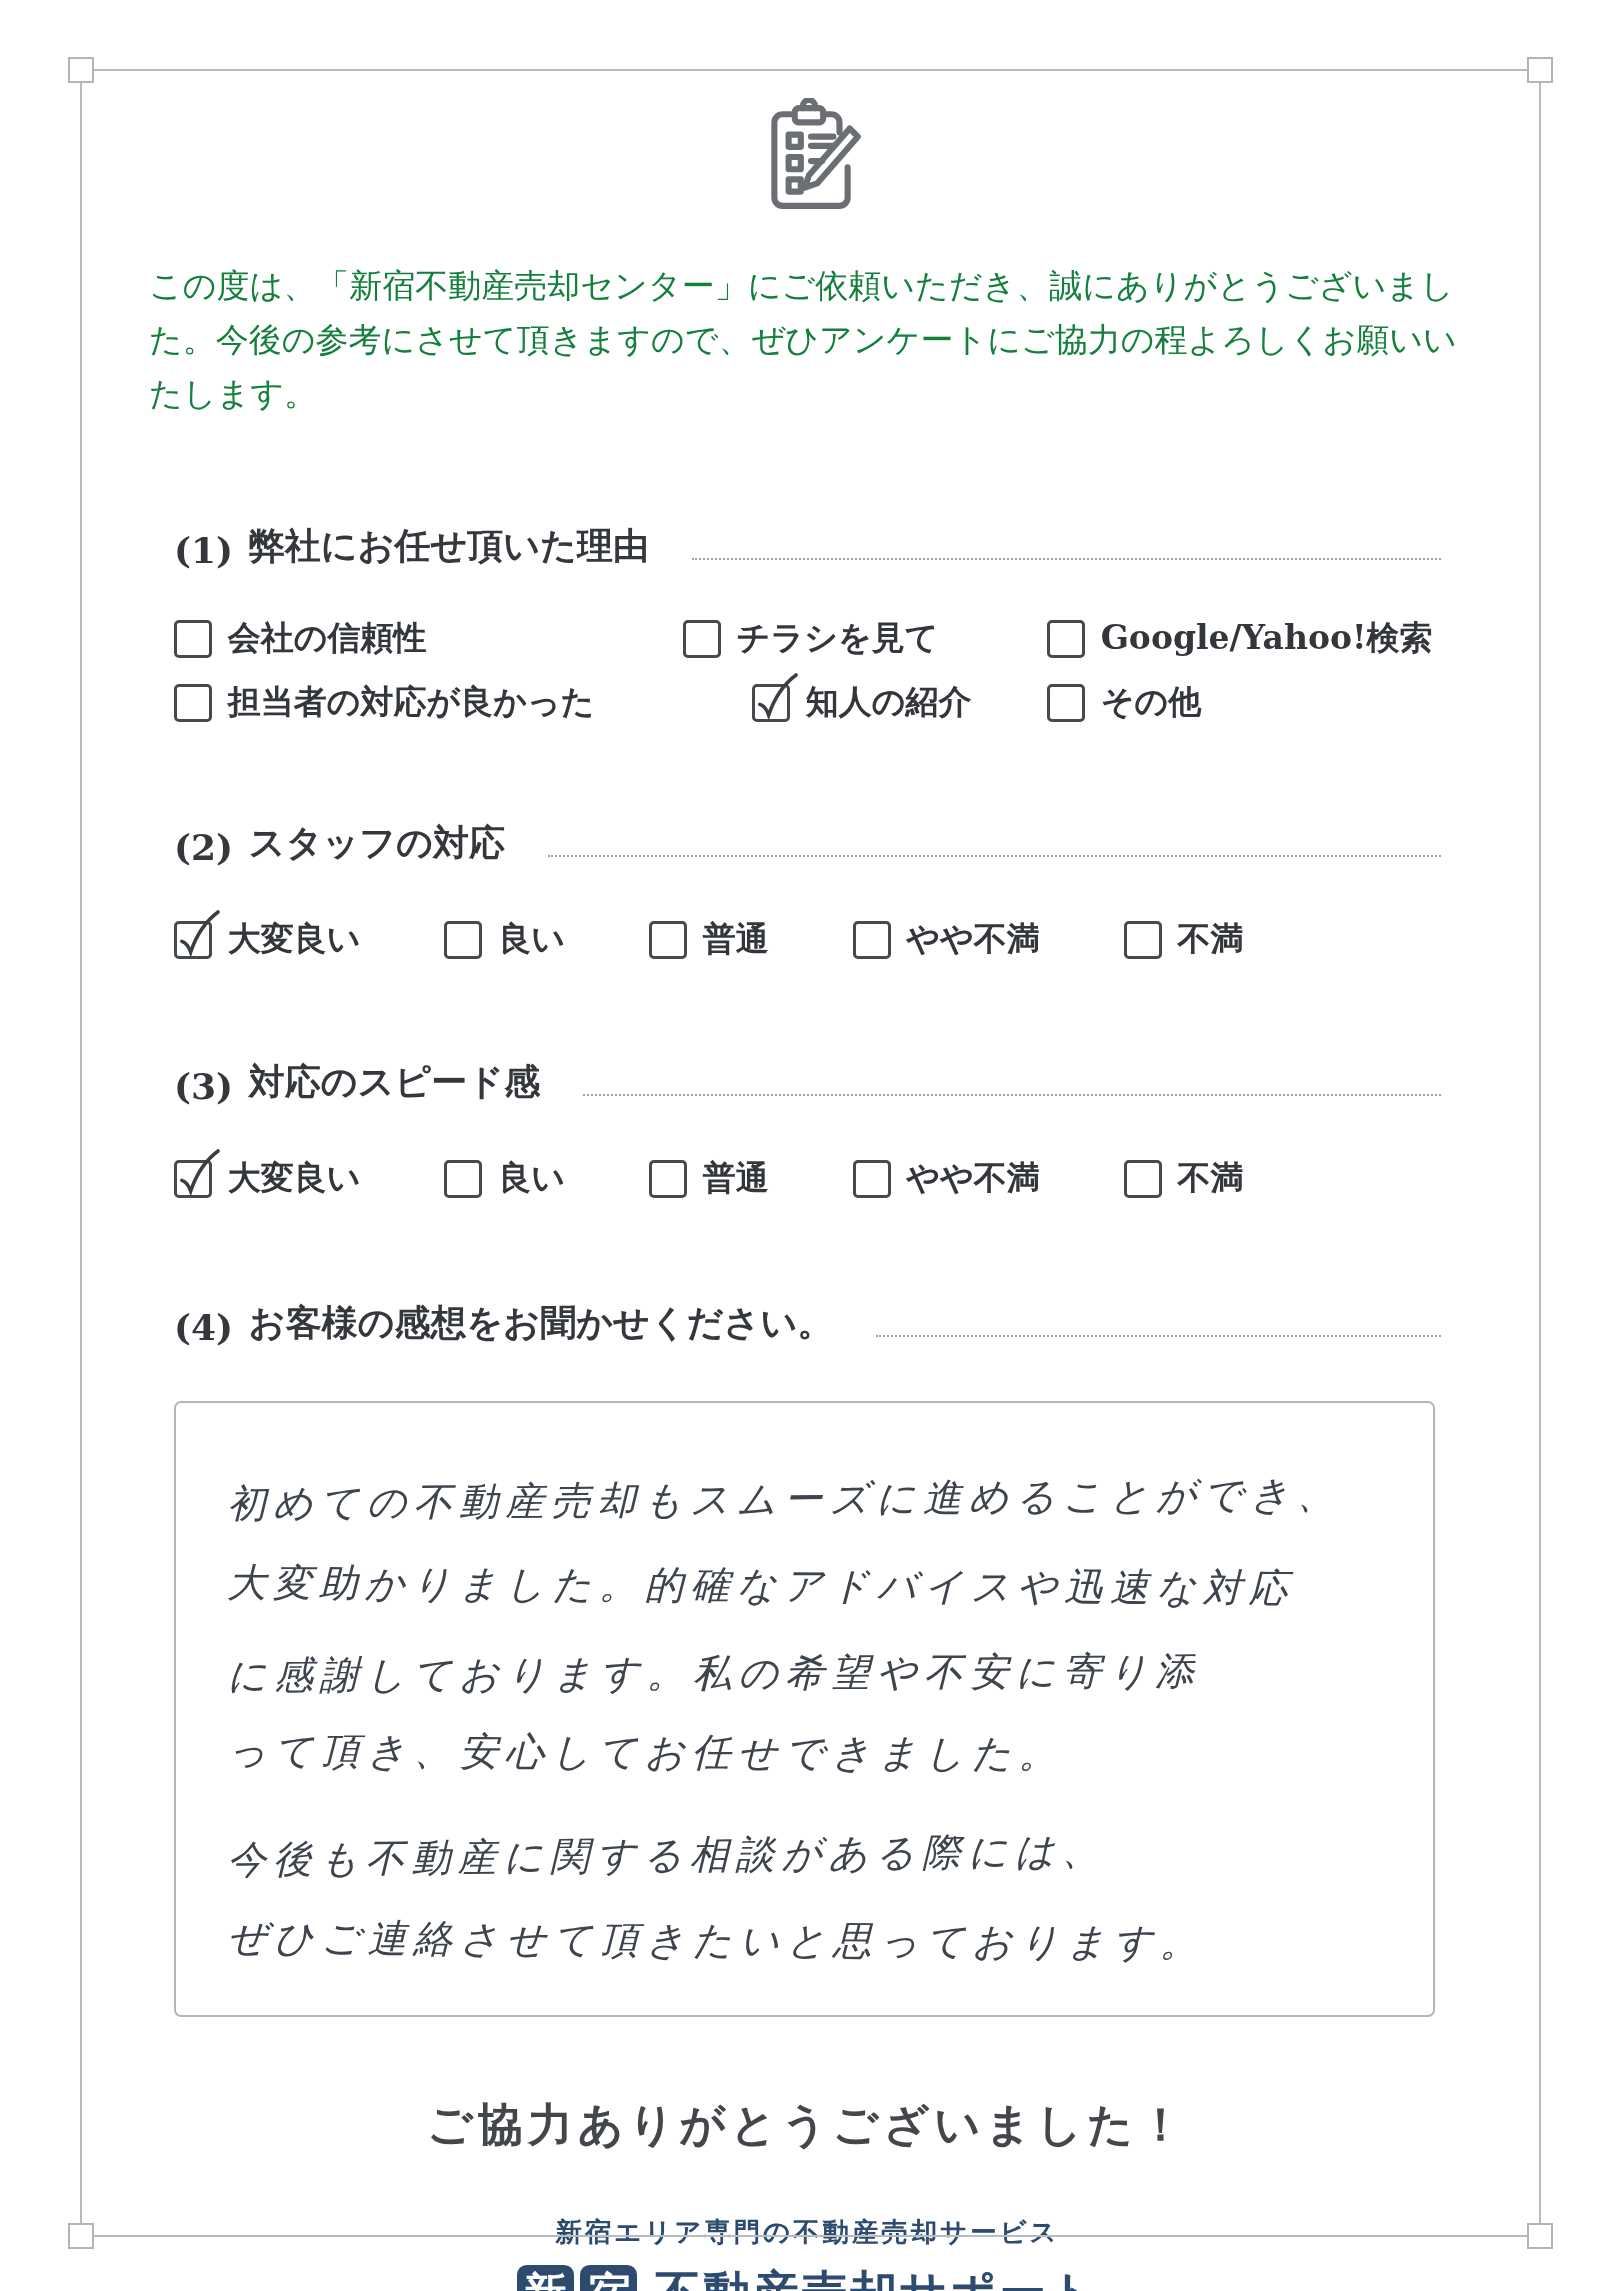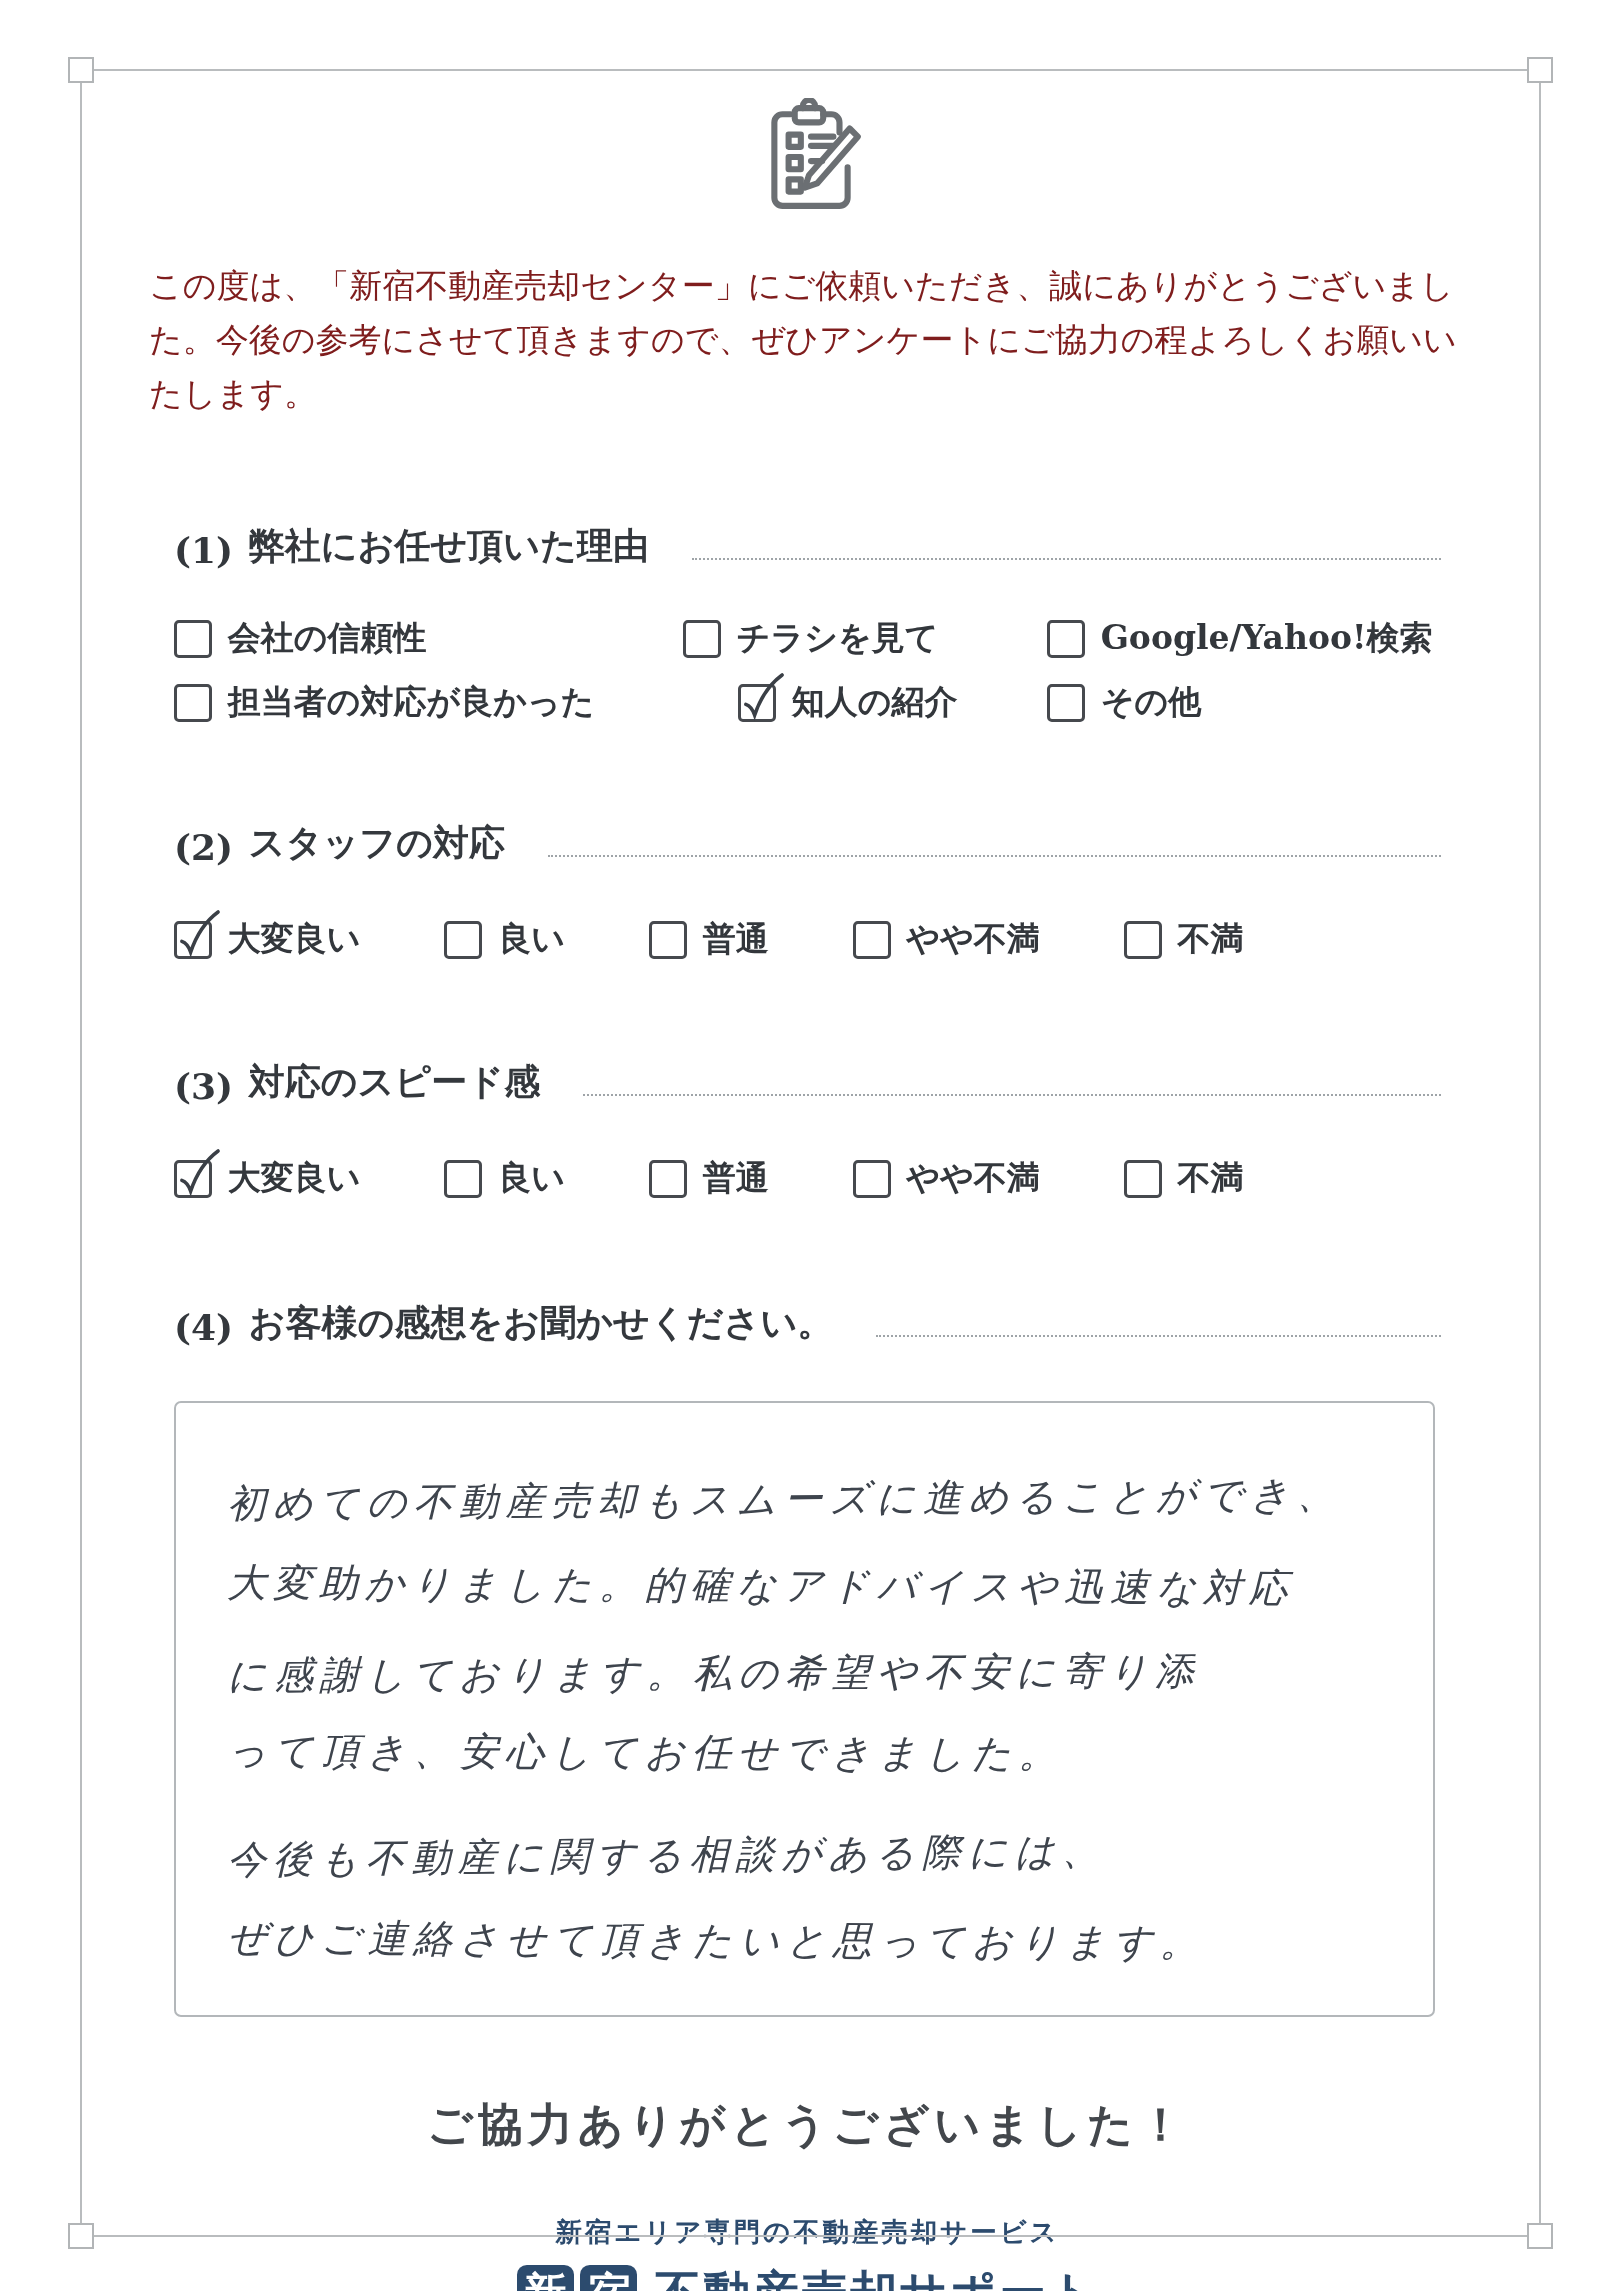--- a/index.html
+++ b/index.html
@@ -11,34 +11,34 @@
   .frame{position:absolute;left:80px;right:80px;top:69px;bottom:55px;
     border:2px solid #b9bcbe;pointer-events:none;}
   .corner{position:absolute;width:21.6px;height:21.6px;background:#fff;border:2.9px solid #b2b5b7;}
   .corner.tl{left:-13.7px;top:-13.7px;} .corner.tr{right:-13.7px;top:-13.7px;}
   .corner.bl{left:-13.7px;bottom:-13.7px;} .corner.br{right:-13.7px;bottom:-13.7px;}
 
   .title-row{display:flex;align-items:center;justify-content:center;gap:51px;padding-top:98px;}
   .title{font-size:59px;font-weight:600;letter-spacing:9.8px;color:#54585d;}
   .title-icon{width:102px;height:116px;color:#6b6f73;}
 
-  .intro{width:1323px;margin:45px auto 0;font-size:33px;line-height:1.63;color:#7f1d1d;font-weight:500;}
+  .intro{width:1323px;margin:45px auto 0;font-size:33px;line-height:1.63;color:#15803d;font-weight:500;}
 
   .content{padding:0 180px 0 174px;}
   .q-head{display:flex;align-items:flex-end;font-size:36px;font-weight:700;color:#34383d;}
   .q-num{margin-right:15.7px;}
   .leader{flex:1;margin-left:43px;margin-bottom:11.8px;border-bottom:2.9px dotted #9fa4a8;}
 
   .q1-head{margin-top:102px;}
   .q2-head{margin-top:94px;}
   .q3-head{margin-top:96px;}
   .q4-head{margin-top:98px;}
 
   .q1-grid{display:grid;grid-template-columns:490px 345px 1fr;row-gap:37px;margin-top:45px;gap:19px;}
-  .q1-grid .shift{margin-left:55px;}
+  .q1-grid .shift{margin-left:69px;}
   .rate-row{display:flex;gap:84px;margin-top:49px;}
 
   .opt{display:flex;align-items:center;font-size:33px;font-weight:600;color:#33373c;white-space:nowrap;}
   .cb{width:32px;height:32px;border:3.9px solid #46494e;border-radius:4.9px;margin-right:15.7px;flex:none;position:relative;background:#fff;}
   .check{position:absolute;left:-2.9px;top:-15.7px;width:49px;height:55px;color:#3a3f46;}
 
   .comment-box{margin:53px 5.9px 0 0;border:2.9px solid #b3b7ba;border-radius:7px;
     padding:69px 39px 33px 51px;min-height:510px;}
   .hw{font-family:"DejaVu Sans", sans-serif;font-style:italic;font-weight:400;
     color:#3e444d;font-size:39px;letter-spacing:6.9px;}

